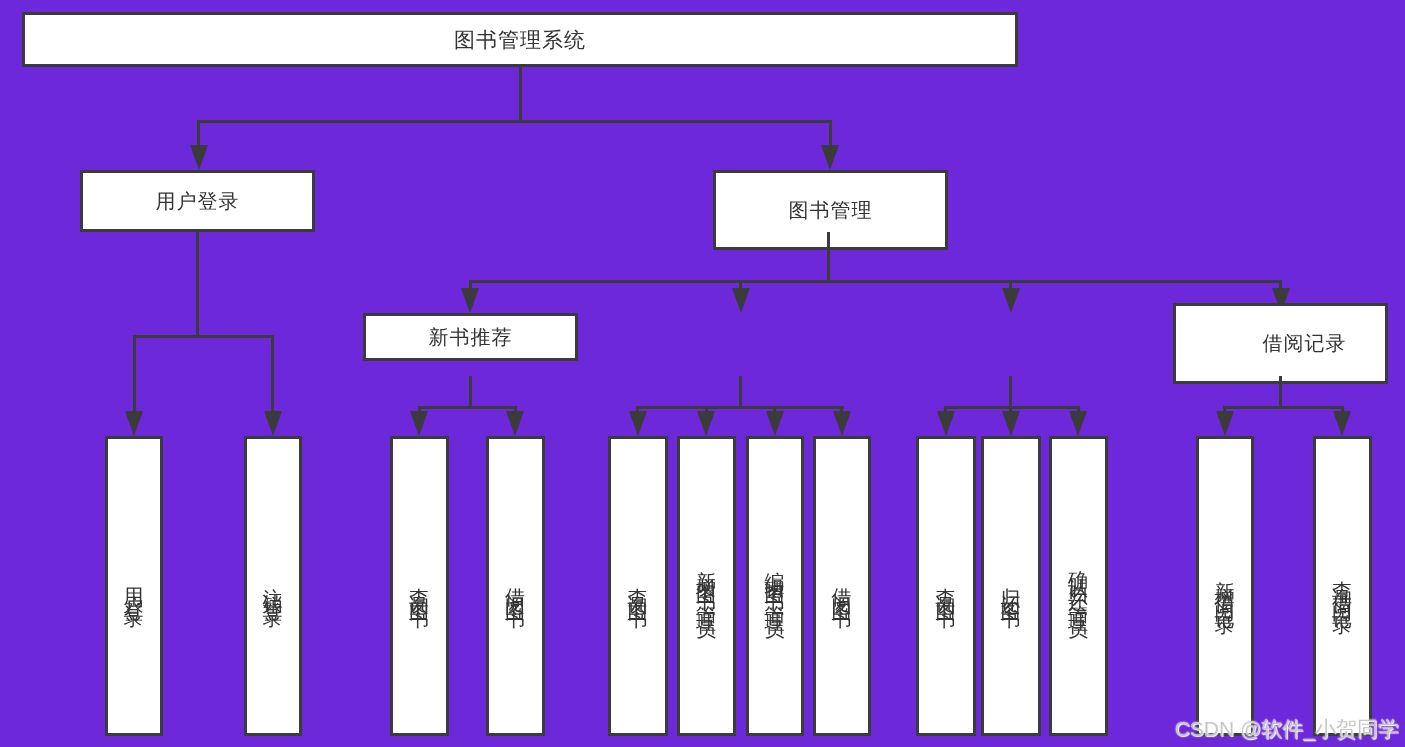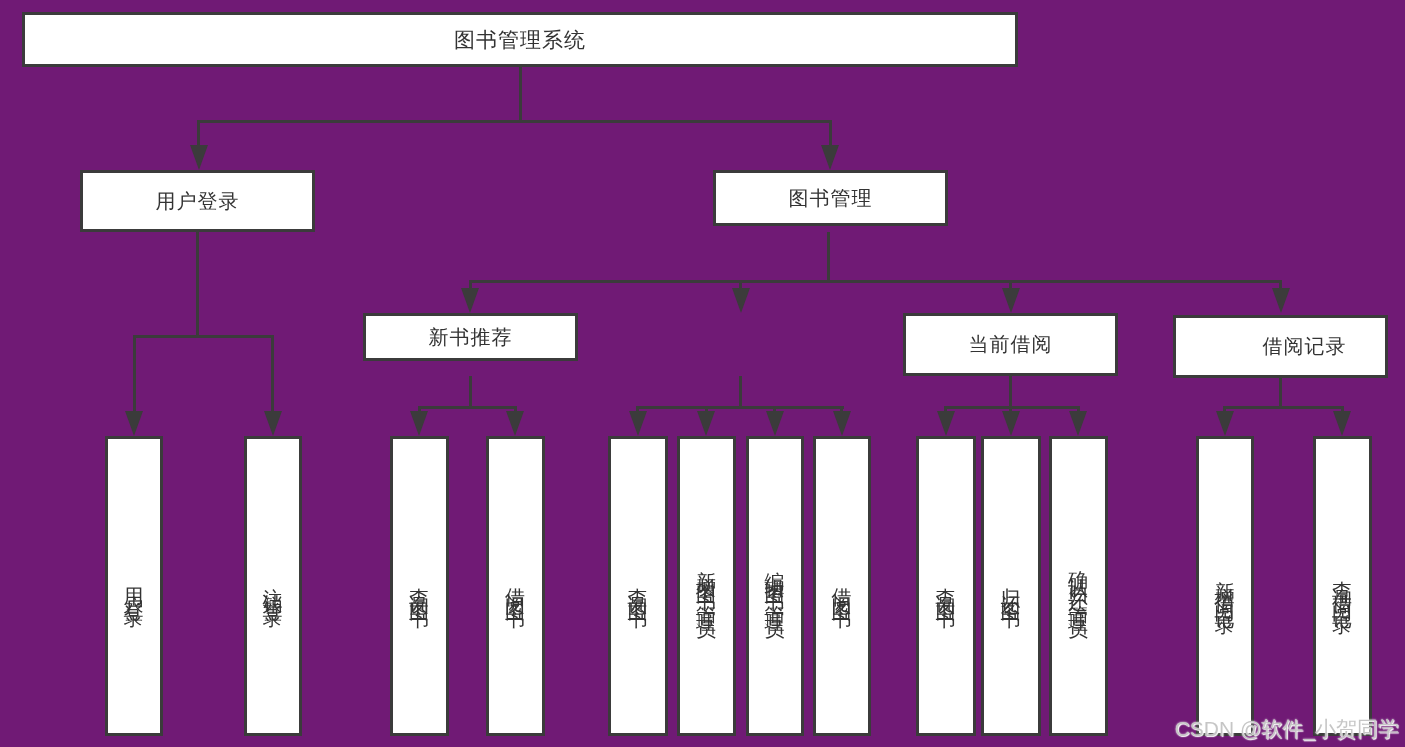--- a/index.html
+++ b/index.html
@@ -4,21 +4,21 @@
 <style>
   html, body {
     margin: 0;
     padding: 0;
     background: #ffffff;
   }
   .canvas {
     position: relative;
     width: 1405px;
     height: 747px;
-    background: #701a75;
+    background: #6d28d9;
     font-family: "Liberation Sans", sans-serif;
     overflow: hidden;
   }
   
   .hbox {
     position: absolute;
     box-sizing: border-box;
     border: 3px solid #3b3b3b;
     background: #ffffff;
     display: flex;
@@ -84,21 +84,21 @@
   <div class="line" style="left:519px; top:67px;  width:3px;  height:54px;"></div>
   <div class="line" style="left:197px; top:120px; width:635px; height:3px;"></div>
   <div class="line" style="left:197px; top:120px; width:3px;  height:28px;"></div>
   <div class="line" style="left:829px; top:120px; width:3px;  height:28px;"></div>
   <div class="arrow" style="left:190px; top:145px;"></div>
   <div class="arrow" style="left:821px; top:145px;"></div>
 
   <div class="hbox" style="left:80px; top:170px; width:235px; height:62px;">
     <span>用户登录</span>
   </div>
-  <div class="hbox" style="left:713px; top:170px; width:235px; height:56px;">
+  <div class="hbox" style="left:713px; top:170px; width:235px; height:80px;">
     <span>图书管理</span>
   </div>
 
   <div class="line" style="left:196px; top:232px; width:3px;  height:106px;"></div>
   <div class="line" style="left:133px; top:335px; width:141px; height:3px;"></div>
   <div class="line" style="left:133px; top:335px; width:3px;  height:78px;"></div>
   <div class="line" style="left:271px; top:335px; width:3px;  height:78px;"></div>
   <div class="arrow" style="left:125px; top:411px;"></div>
   <div class="arrow" style="left:264px; top:411px;"></div>
 
@@ -109,24 +109,21 @@
   <div class="line" style="left:1009px; top:280px; width:3px; height:10px;"></div>
   <div class="line" style="left:1279px; top:280px; width:3px; height:10px;"></div>
   <div class="arrow" style="left:461px;  top:288px;"></div>
   <div class="arrow" style="left:732px;  top:288px;"></div>
   <div class="arrow" style="left:1002px; top:288px;"></div>
   <div class="arrow" style="left:1272px; top:288px;"></div>
 
   <div class="hbox" style="left:363px; top:313px; width:215px; height:48px;">
     <span>新书推荐</span>
   </div>
-  <div class="hbox" style="left:903px; top:313px; width:215px; height:63px;">
-    <span>当前借阅</span>
-  </div>
-  <div class="hbox" style="left:1173px; top:315px; width:215px; height:63px;padding-left:48px;">
+  <div class="hbox" style="left:1173px; top:303px; width:215px; height:81px;padding-left:48px;">
     <span>借阅记录</span>
   </div>
 
   <div class="line" style="left:469px; top:376px; width:3px; height:32px;"></div>
   <div class="line" style="left:418px; top:406px; width:99px; height:3px;"></div>
   <div class="line" style="left:418px; top:406px; width:3px; height:8px;"></div>
   <div class="line" style="left:514px; top:406px; width:3px; height:8px;"></div>
   <div class="arrow" style="left:410px; top:411px;"></div>
   <div class="arrow" style="left:506px; top:411px;"></div>
 

